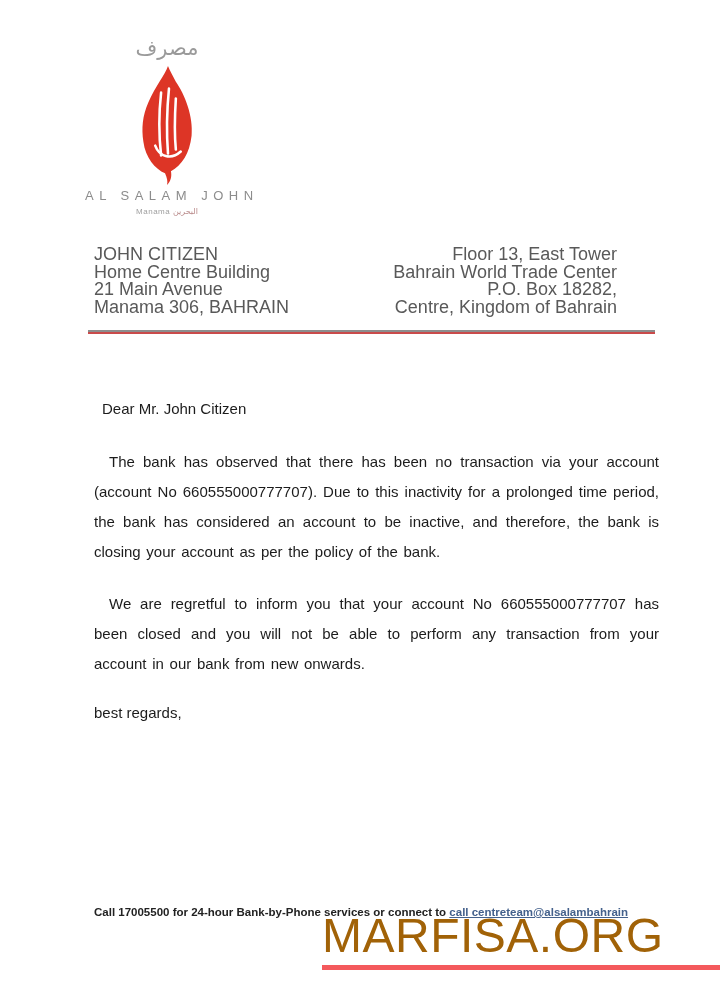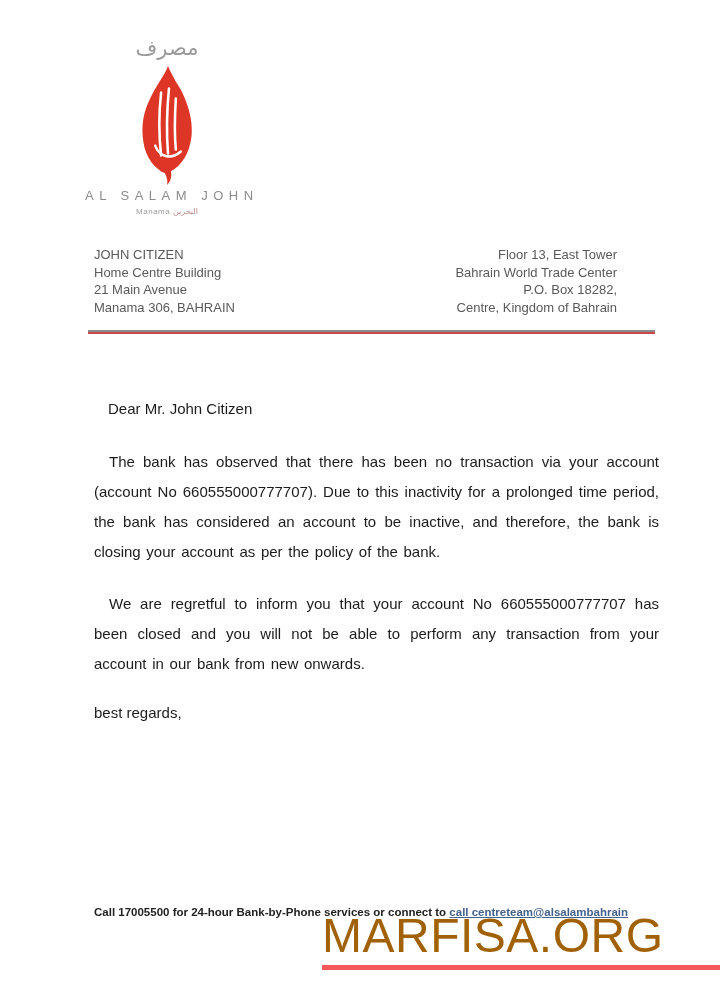--- a/index.html
+++ b/index.html
@@ -17,32 +17,32 @@
   }
   .logo-mark{display:block;margin:0 auto;}
   .logo-name{
     font-size:13px;letter-spacing:5.5px;padding-left:5px;color:#8c8c8c;
     white-space:nowrap;margin-top:3px;font-weight:400;
   }
   .logo-sub{font-size:8px;color:#9f9f9f;margin-top:4px;letter-spacing:.5px;}
   .logo-sub .ar{font-family:"DejaVu Sans",sans-serif;color:#b98a8a;}
 
   
-  .addr{font-size:13px;line-height:17.6px;color:#595959;}
+  .addr{font-size:18px;line-height:17.6px;color:#595959;}
   .recipient{position:absolute;left:78px;top:246px;text-align:left;}
   .sender{position:absolute;right:103px;top:246px;text-align:right;}
 
   
   .divider{position:absolute;left:72px;top:330px;width:567px;}
   .divider .g{height:1.5px;background:#8d8d8d;}
   .divider .r{height:2px;background:#c94a4a;}
 
   
   .body-text{color:#1c1c1c;font-size:15px;}
-  .salutation{position:absolute;left:92px;top:400px;}
+  .salutation{position:absolute;left:86px;top:400px;}
   .para{
     position:absolute;left:78px;width:565px;line-height:30px;
     text-align:justify;text-indent:15px;word-spacing:1.5px;
   }
   .para1{top:447px;}
   .para2{top:589px;}
   .closing{position:absolute;left:78px;top:704px;}
   .signature{position:absolute;left:78px;top:745px;}
 
   

